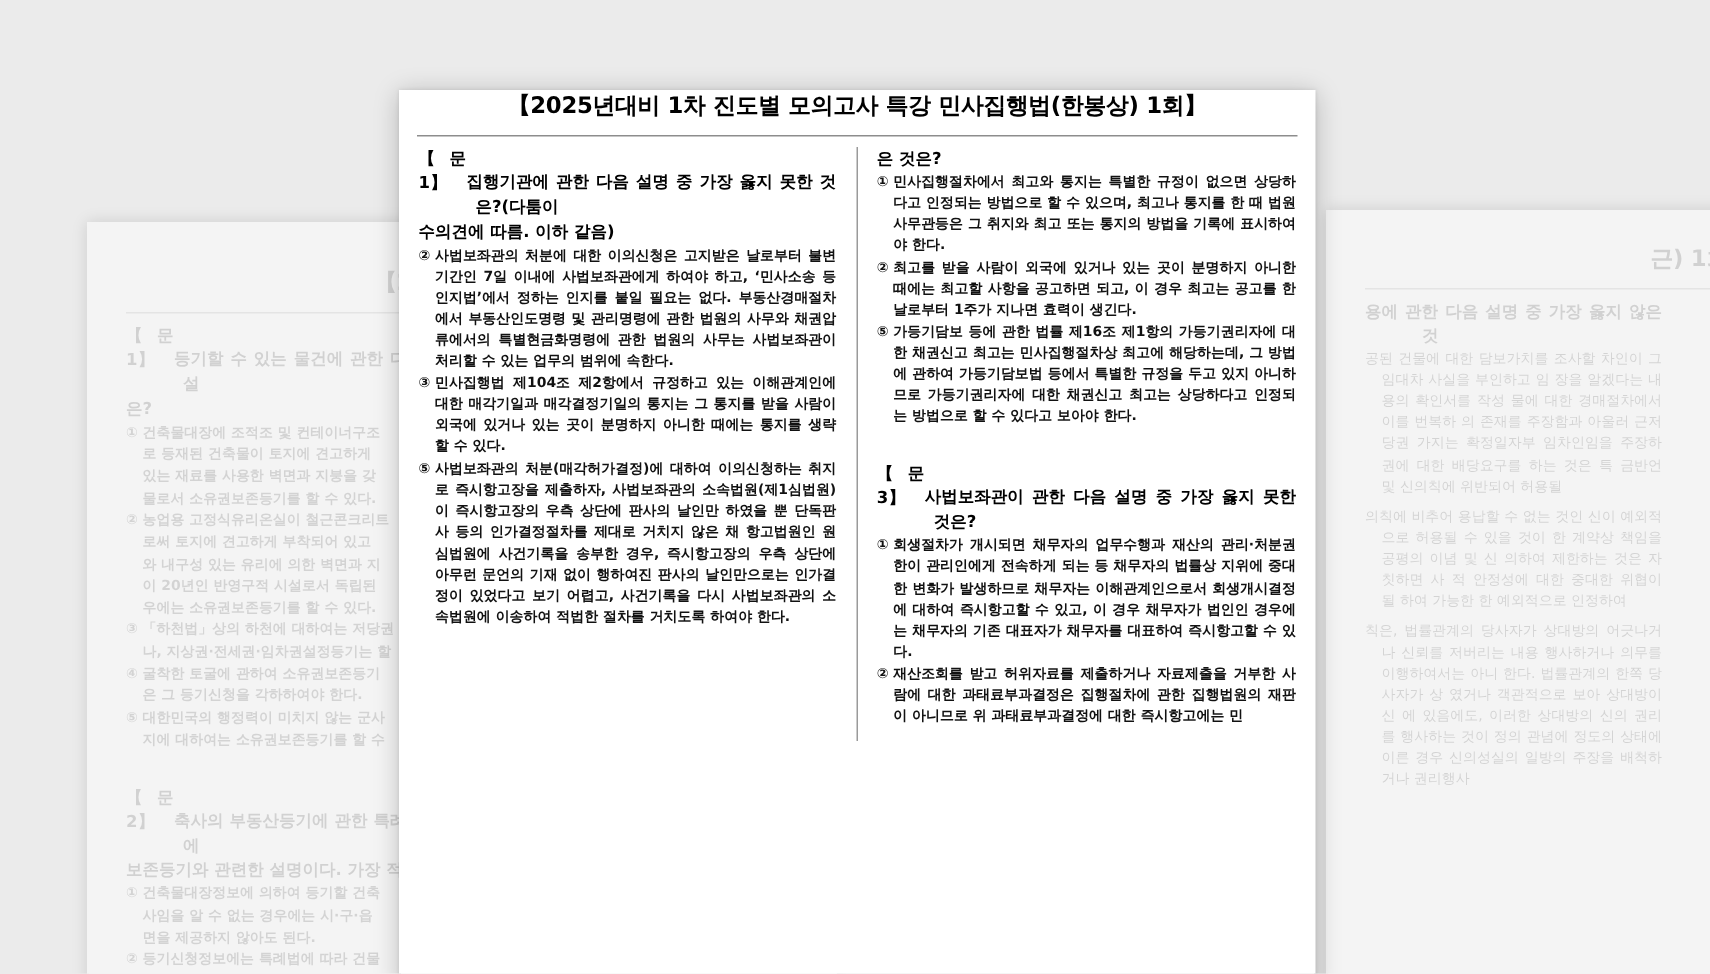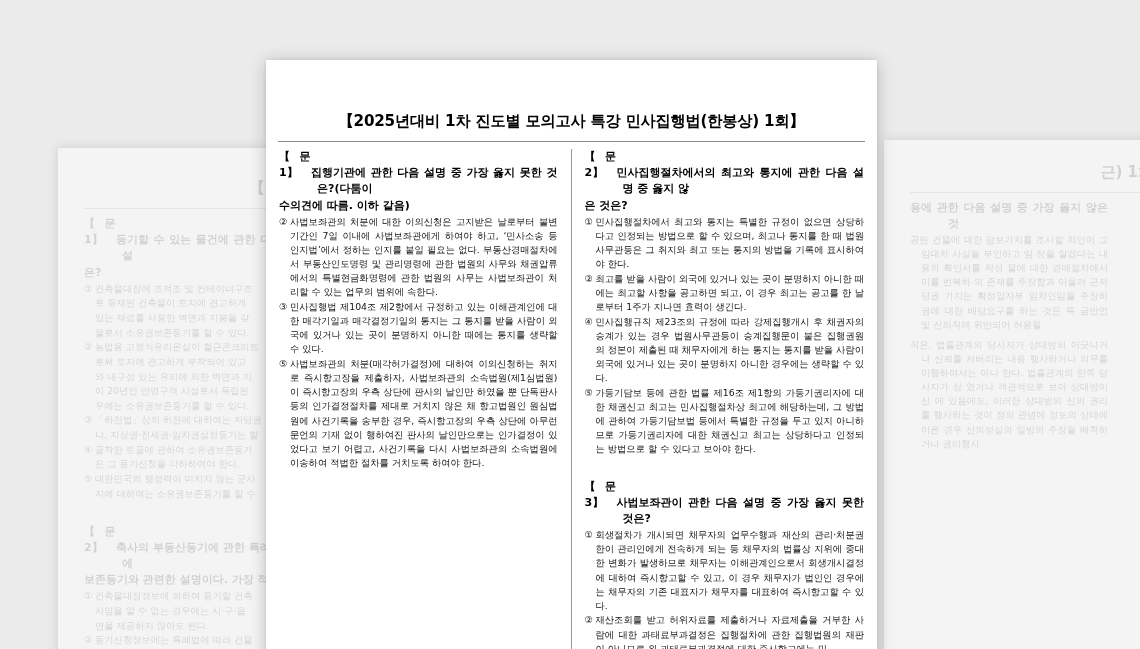--- a/index.html
+++ b/index.html
@@ -70,21 +70,20 @@
   .doc-title {
     text-align: center;
     font-size: 15.2px;
     font-weight: bold;
     color: #000;
     letter-spacing: -0.2px;
     white-space: nowrap;
     margin: 0;
   }
   #doc-center .doc-title {
-    padding-top: 51px;
   }
   .title-rule {
     border: 0;
     border-top: 1px solid #8d8d8d;
     margin: 9px 0 0 0;
   }
   #doc-center .title-rule {
     margin-left: 12px;
     margin-right: 12px;
   }
@@ -123,20 +122,21 @@
     display: inline-block;
     width: 32px;
     text-indent: 0;
     letter-spacing: 0.4px;
   }
 
   ol.choices {
     list-style: none;
     margin: 0;
     padding: 0;
+    font-weight: bold;
   }
   ol.choices > li {
     font-size: 9.3px;
     line-height: 1.52;
     color: #111;
     text-align: justify;
     text-justify: inter-character;
     padding-left: 11px;
     text-indent: -11px;
     margin: 0 0 0.5px 0;
@@ -238,20 +238,21 @@
 </div>
 
 <div class="sheet sheet-bg" id="doc-right">
   <div class="page-inner">
     <div class="doc-title">근) 1회】</div>
     <hr class="title-rule">
     <div class="cols">
       <div class="col col-left">
         <div class="q-head">용에 관한 다음 설명 중 가장 옳지 않은 것</div>
         <div class="bg-para">공된 건물에 대한 담보가치를 조사할 차인이 그 임대차 사실을 부인하고 임 장을 알겠다는 내용의 확인서를 작성 물에 대한 경매절차에서 이를 번복하 의 존재를 주장함과 아울러 근저당권 가지는 확정일자부 임차인임을 주장하 권에 대한 배당요구를 하는 것은 특 금반언 및 신의칙에 위반되어 허용될</div>
+        <div class="bg-para">의칙에 비추어 용납할 수 없는 것인 신이 예외적으로 허용될 수 있을 것이 한 계약상 책임을 공평의 이념 및 신 의하여 제한하는 것은 자칫하면 사 적 안정성에 대한 중대한 위협이 될 하여 가능한 한 예외적으로 인정하여</div>
         <div class="bg-para">칙은, 법률관계의 당사자가 상대방의 어긋나거나 신뢰를 저버리는 내용 행사하거나 의무를 이행하여서는 아니 한다. 법률관계의 한쪽 당사자가 상 였거나 객관적으로 보아 상대방이 신 에 있음에도, 이러한 상대방의 신의 권리를 행사하는 것이 정의 관념에 정도의 상태에 이른 경우 신의성실의 일방의 주장을 배척하거나 권리행사</div>
       </div>
       <div class="col"></div>
     </div>
   </div>
   <div class="veil"></div>
 </div>
 
 <div class="sheet" id="doc-center">
   <div class="page-inner">
@@ -272,29 +273,25 @@
             <li><span class="marker">②</span><span>사법보좌관의 처분에 대한 이의신청은 고지받은 날로부터 불변기간인 7일 이내에 사법보좌관에게 하여야 하고, ‘민사소송 등 인지법’에서 정하는 인지를 붙일 필요는 없다. 부동산경매절차에서 부동산인도명령 및 관리명령에 관한 법원의 사무와 채권압류에서의 특별현금화명령에 관한 법원의 사무는 사법보좌관이 처리할 수 있는 업무의 범위에 속한다.</span></li>
             <li><span class="marker">③</span><span>민사집행법 제104조 제2항에서 규정하고 있는 이해관계인에 대한 매각기일과 매각결정기일의 통지는 그 통지를 받을 사람이 외국에 있거나 있는 곳이 분명하지 아니한 때에는 통지를 생략할 수 있다.</span></li>
             <li><span class="marker">⑤</span><span>사법보좌관의 처분(매각허가결정)에 대하여 이의신청하는 취지로 즉시항고장을 제출하자, 사법보좌관의 소속법원(제1심법원)이 즉시항고장의 우측 상단에 판사의 날인만 하였을 뿐 단독판사 등의 인가결정절차를 제대로 거치지 않은 채 항고법원인 원심법원에 사건기록을 송부한 경우, 즉시항고장의 우측 상단에 아무런 문언의 기재 없이 행하여진 판사의 날인만으로는 인가결정이 있었다고 보기 어렵고, 사건기록을 다시 사법보좌관의 소속법원에 이송하여 적법한 절차를 거치도록 하여야 한다.</span></li>
           </ol>
         </div>
       </div>
 
       <div class="col">
 
         <div class="q-block">
-          <div class="q-head">
-            <span class="q-num">【문 2】</span><span>민사집행절차에서의 최고와 통지에 관한 다음 설명 중 옳지 않</span>
-          </div>
           <div class="q-head q-cont">은 것은?</div>
 
           <ol class="choices">
             <li><span class="marker">①</span><span>민사집행절차에서 최고와 통지는 특별한 규정이 없으면 상당하다고 인정되는 방법으로 할 수 있으며, 최고나 통지를 한 때 법원사무관등은 그 취지와 최고 또는 통지의 방법을 기록에 표시하여야 한다.</span></li>
             <li><span class="marker">②</span><span>최고를 받을 사람이 외국에 있거나 있는 곳이 분명하지 아니한 때에는 최고할 사항을 공고하면 되고, 이 경우 최고는 공고를 한 날로부터 1주가 지나면 효력이 생긴다.</span></li>
-            <li><span class="marker">④</span><span>민사집행규칙 제23조의 규정에 따라 강제집행개시 후 채권자의 승계가 있는 경우 법원사무관등이 승계집행문이 붙은 집행권원의 정본이 제출된 때 채무자에게 하는 통지는 통지를 받을 사람이 외국에 있거나 있는 곳이 분명하지 아니한 경우에는 생략할 수 있다.</span></li>
             <li class="gap-before"><span class="marker">⑤</span><span>가등기담보 등에 관한 법률 제16조 제1항의 가등기권리자에 대한 채권신고 최고는 민사집행절차상 최고에 해당하는데, 그 방법에 관하여 가등기담보법 등에서 특별한 규정을 두고 있지 아니하므로 가등기권리자에 대한 채권신고 최고는 상당하다고 인정되는 방법으로 할 수 있다고 보아야 한다.</span></li>
           </ol>
         </div>
 
         <div class="spacer-md"></div>
 
         <div class="q-block">
           <div class="q-head">
             <span class="q-num">【문 3】</span><span>사법보좌관이 관한 다음 설명 중 가장 옳지 못한 것은?</span>
           </div>

